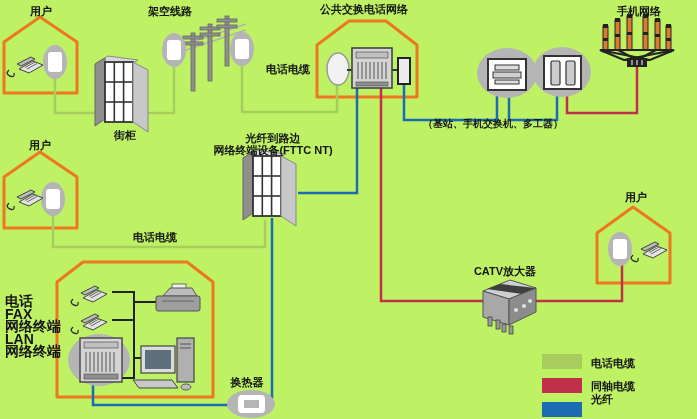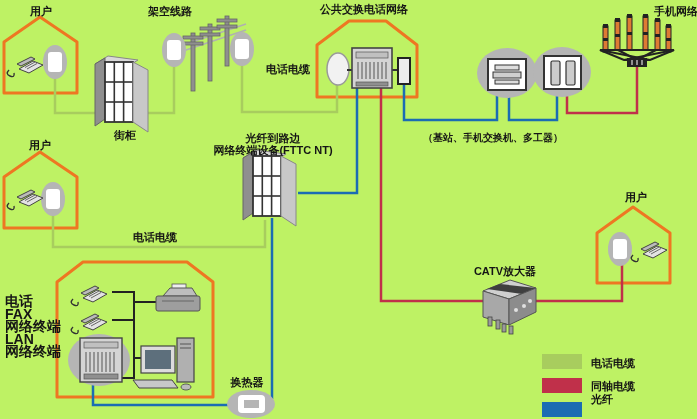--- a/index.html
+++ b/index.html
@@ -241,29 +241,29 @@
   <g>
     <ellipse cx="251" cy="404" rx="24" ry="14" fill="#b5b5b5"></ellipse>
     <rect x="238" y="395" width="27" height="18" rx="4" fill="#ffffff"></rect>
     <rect x="244" y="400" width="15" height="8" fill="#b5b5b5"></rect>
   </g>
 </svg>
 
 <div class="lbl" style="left:41px;top:5px">用户</div>
 <div class="lbl" style="left:170px;top:5px">架空线路</div>
 <div class="lbl" style="left:364px;top:3px">公共交换电话网络</div>
-<div class="lbl" style="left:676px;top:5px">手机网络</div>
+<div class="lbl" style="left:639px;top:5px">手机网络</div>
 <div class="lbl" style="left:288px;top:63px">电话电缆</div>
 <div class="lbl" style="left:125px;top:129px">街柜</div>
 <div class="lbl fttc" style="left:273px;top:132px">光纤到路边</div>
 <div class="lbl fttc" style="left:273px;top:144px">网络终端设备(FTTC NT)</div>
 <div class="lbl" style="left:40px;top:139px">用户</div>
 <div class="lbl" style="left:155px;top:231px">电话电缆</div>
 <div class="lbl" style="left:636px;top:191px">用户</div>
-<div class="lbl small" style="left:493px;top:132px">（基站、手机交换机、多工器）</div>
+<div class="lbl small" style="left:493px;top:118px">（基站、手机交换机、多工器）</div>
 <div class="lbl" style="left:505px;top:265px">CATV放大器</div>
 <div class="lbl" style="left:247px;top:376px">换热器</div>
 
 <div class="dev-list">
   <div>电话</div>
   <div>FAX</div>
   <div>网络终端</div>
   <div>LAN</div>
   <div>网络终端</div>
 </div>

